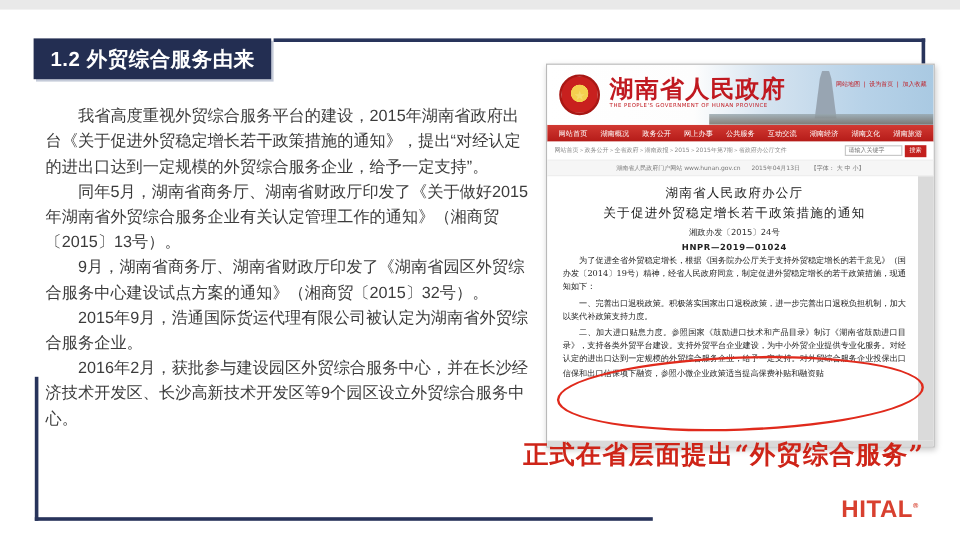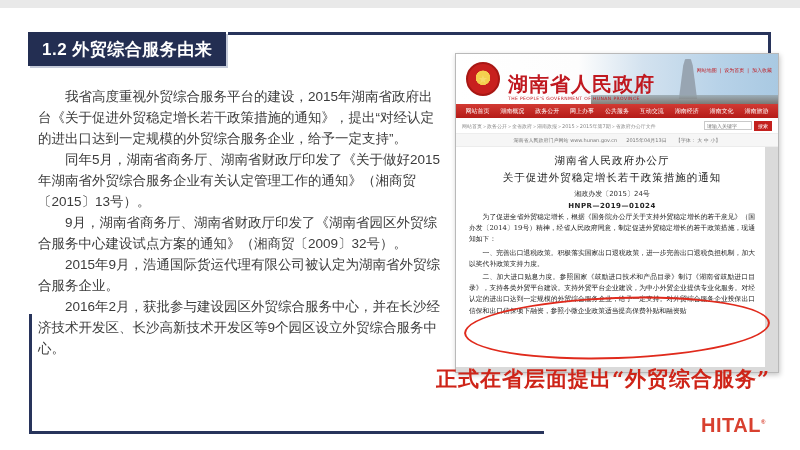--- a/index.html
+++ b/index.html
@@ -26,21 +26,21 @@
     border:1px solid #b9b9b9;box-shadow:1px 2px 5px rgba(0,0,0,.22);overflow:hidden;font-family:"DejaVu Sans",sans-serif;}
   .ws-header{position:relative;height:50px;background:linear-gradient(90deg,#ffffff 0%,#fdfdfd 38%,#d3e2ef 58%,#b7d2e8 82%,#a9c9e2 100%);overflow:hidden;}
   .ws-photo{position:absolute;right:0;top:0;width:58%;height:100%;}
   .ws-photo .water{position:absolute;left:0;right:0;bottom:0;height:9px;background:linear-gradient(#97a7ae,#6d6257);opacity:.8;}
   .ws-photo .statue{position:absolute;right:78px;top:5px;width:24px;height:40px;background:#98a5b2;
     clip-path:polygon(38% 0,62% 0,70% 16%,88% 100%,12% 100%,30% 16%);border-radius:45% 45% 0 0;}
   .emblem{position:absolute;left:10px;top:8px;width:34px;height:34px;border-radius:50%;
     background:radial-gradient(circle at 50% 46%,#F4D04F 0 32%,#C8201E 34% 100%);
     border:2px solid #A81714;box-sizing:border-box;display:flex;align-items:center;justify-content:center;}
   .emblem .star{color:#F6DC6B;font-size:11px;line-height:1;}
-  .sitename{position:absolute;left:52px;top:19px;}
+  .sitename{position:absolute;left:52px;top:9px;}
   .sitename .cn{font-family:"DejaVu Serif","Liberation Serif",serif;font-weight:bold;color:#C01920;
     font-size:20px;letter-spacing:1px;line-height:1.1;}
   .sitename .en{color:#C01920;font-size:4.5px;letter-spacing:.4px;margin-top:1px;}
   .toplinks{position:absolute;right:6px;top:13px;font-size:5px;color:#C01920;display:flex;align-items:center;gap:3px;}
   .toplinks .sep{color:#C01920;}
 
   .ws-nav{height:14px;background:linear-gradient(#D23A33,#B51B18);display:flex;align-items:center;
     justify-content:space-around;color:#fff;font-size:6px;padding:0 4px;}
   .ws-crumb{height:15px;display:flex;align-items:center;justify-content:space-between;
     padding:0 6px;font-size:5px;color:#8a8a8a;background:#fff;border-bottom:1px solid #ededed;}
@@ -83,21 +83,21 @@
   <div class="frame-top-right"></div>
   <div class="frame-bottom-left"></div>
 
   <div class="title-box">
     <span>1.2 外贸综合服务由来</span>
   </div>
 
   <div class="body-text">
     <p>我省高度重视外贸综合服务平台的建设，2015年湖南省政府出台《关于促进外贸稳定增长若干政策措施的通知》，提出“对经认定的进出口达到一定规模的外贸综合服务企业，给予一定支持”。</p>
     <p>同年5月，湖南省商务厅、湖南省财政厅印发了《关于做好2015年湖南省外贸综合服务企业有关认定管理工作的通知》（湘商贸〔2015〕13号）。</p>
-    <p>9月，湖南省商务厅、湖南省财政厅印发了《湖南省园区外贸综合服务中心建设试点方案的通知》（湘商贸〔2009〕32号）。</p>
+    <p>9月，湖南省商务厅、湖南省财政厅印发了《湖南省园区外贸综合服务中心建设试点方案的通知》（湘商贸〔2015〕32号）。</p>
     <p>2015年9月，浩通国际货运代理有限公司被认定为湖南省外贸综合服务企业。</p>
     <p>2016年2月，获批参与建设园区外贸综合服务中心，并在长沙经济技术开发区、长沙高新技术开发区等9个园区设立外贸综合服务中心。</p>
   </div>
 
   <div class="webshot">
 
     <div class="ws-header">
       <div class="ws-photo">
         <div class="statue"></div>
         <div class="water"></div>

